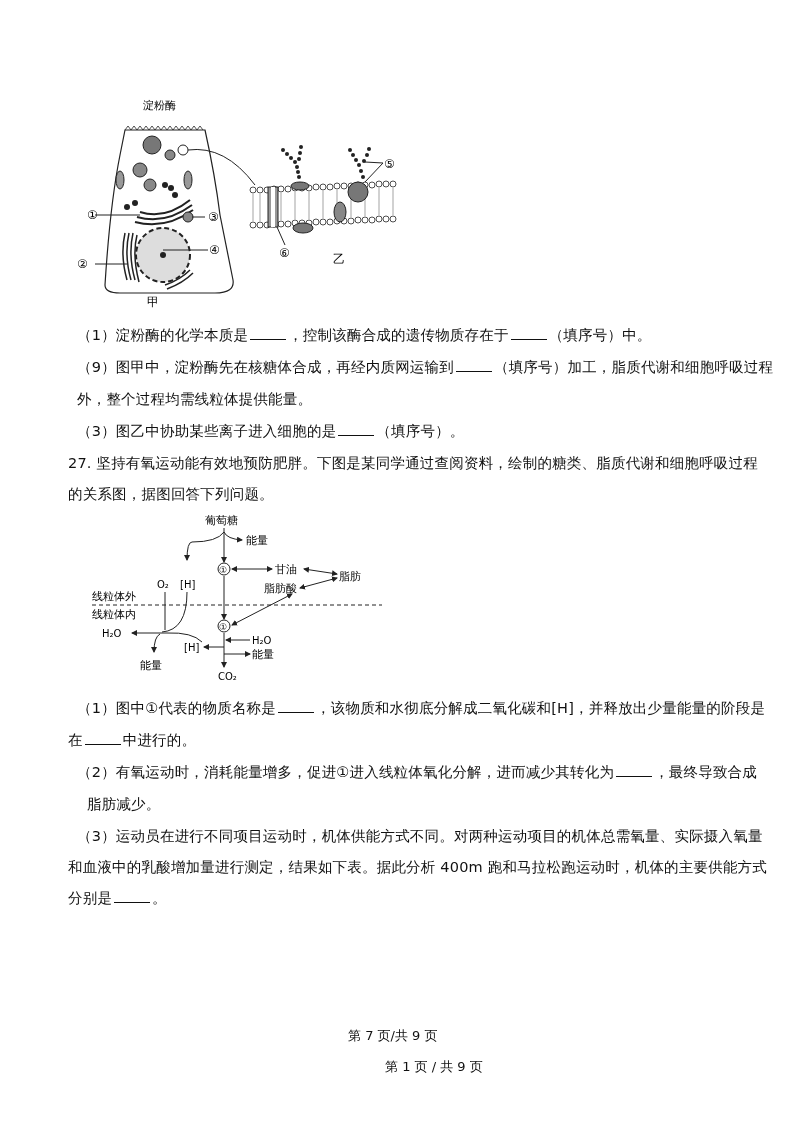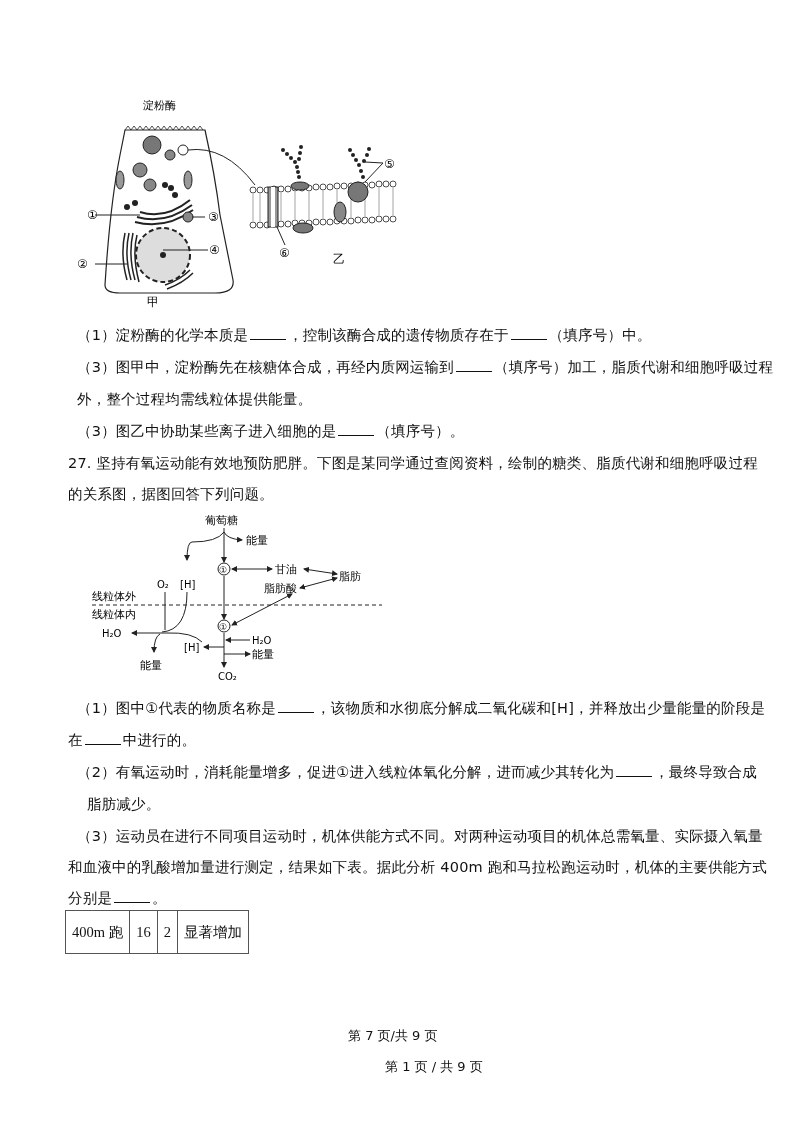--- a/index.html
+++ b/index.html
@@ -172,21 +172,21 @@
     <line x1="212" y1="132" x2="220" y2="150" stroke="#222"></line>
     <text x="214" y="162" font-size="12">⑥</text>
     <text x="268" y="168" font-size="12">乙</text>
   </svg>
 </div>
 
 <div class="line" style="top:325px;">
   <span>（1）淀粉酶的化学本质是</span><span class="blank"></span><span>，控制该酶合成的遗传物质存在于</span><span class="blank"></span><span>（填序号）中。</span>
 </div>
 <div class="line" style="top:357px;">
-  <span>（3）图甲中，淀粉酶先在核糖体合成，再经内质网运输到</span><span class="blank"></span><span>（填序号）加工，脂质代谢和细胞呼吸过程</span>
+  <span>（9）图甲中，淀粉酶先在核糖体合成，再经内质网运输到</span><span class="blank"></span><span>（填序号）加工，脂质代谢和细胞呼吸过程</span>
 </div>
 <div class="line" style="top:389px;">外，整个过程均需线粒体提供能量。</div>
 <div class="line" style="top:421px;">
   <span>（3）图乙中协助某些离子进入细胞的是</span><span class="blank"></span><span>（填序号）。</span>
 </div>
 
 <div class="line" style="top:453px;left:68px;">27. 坚持有氧运动能有效地预防肥胖。下图是某同学通过查阅资料，绘制的糖类、脂质代谢和细胞呼吸过程</div>
 <div class="line" style="top:484px;left:68px;">的关系图，据图回答下列问题。</div>
 
 <div class="abs" style="left:80px;top:512px;width:290px;height:172px;margin-left:12px;">
@@ -249,23 +249,17 @@
 </div>
 <div class="line" style="top:794px;left:81px;margin-left:6px;">脂肪减少。</div>
 <div class="line" style="top:826px;">（3）运动员在进行不同项目运动时，机体供能方式不同。对两种运动项目的机体总需氧量、实际摄入氧量</div>
 <div class="line" style="top:857px;left:68px;">和血液中的乳酸增加量进行测定，结果如下表。据此分析 400m 跑和马拉松跑运动时，机体的主要供能方式</div>
 <div class="line" style="top:888px;left:68px;text-align:center;">
   <span>分别是</span><span class="blank"></span><span>。</span>
 </div>
 
 <table class="data">
   <tbody>
-  <tr>
-    <td class="serif">400m 跑</td>
-    <td class="serif">16</td>
-    <td class="serif">2</td>
-    <td>显著增加</td>
-  </tr>
 </tbody>
   </table>
 
 <div class="footer" style="left:348px;top:1027px;">第 7 页/共 9 页</div>
 <div class="footer" style="left:385px;top:1058px;text-align:center;">第 1 页 / 共 9 页</div>
 
 </body></html>

